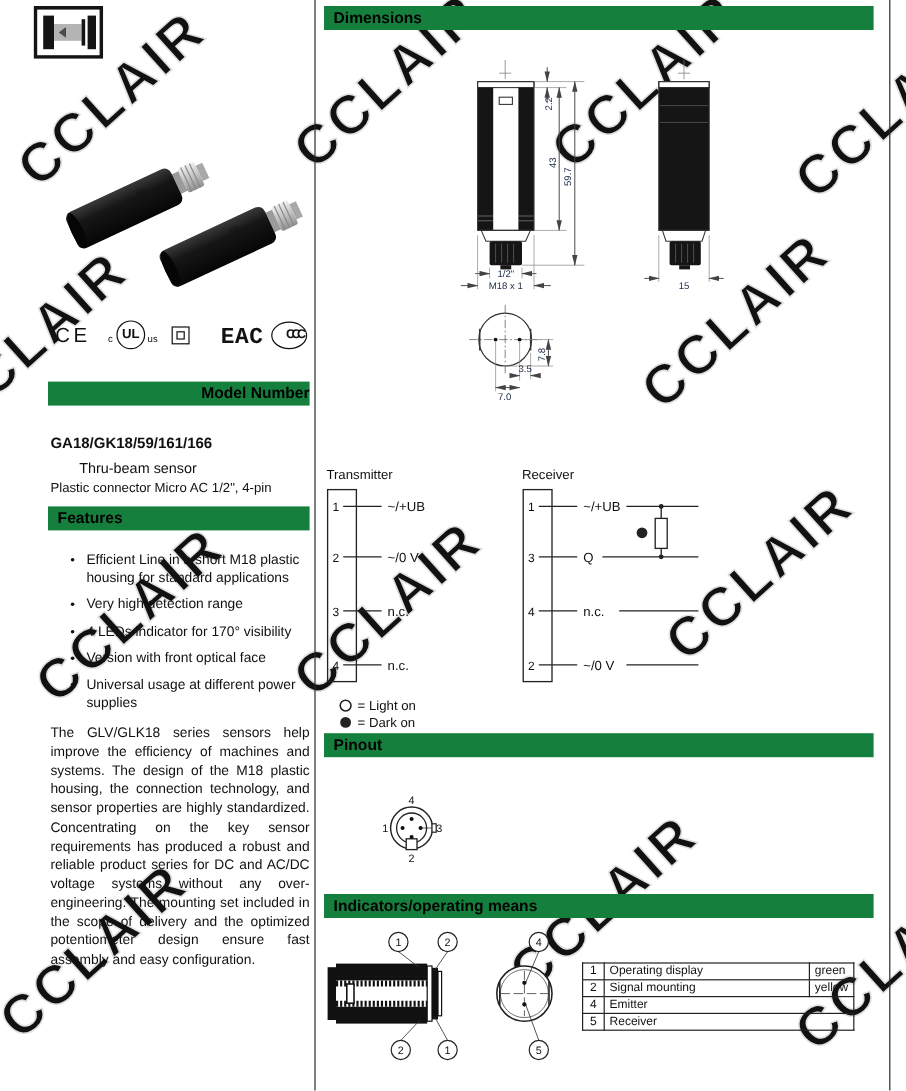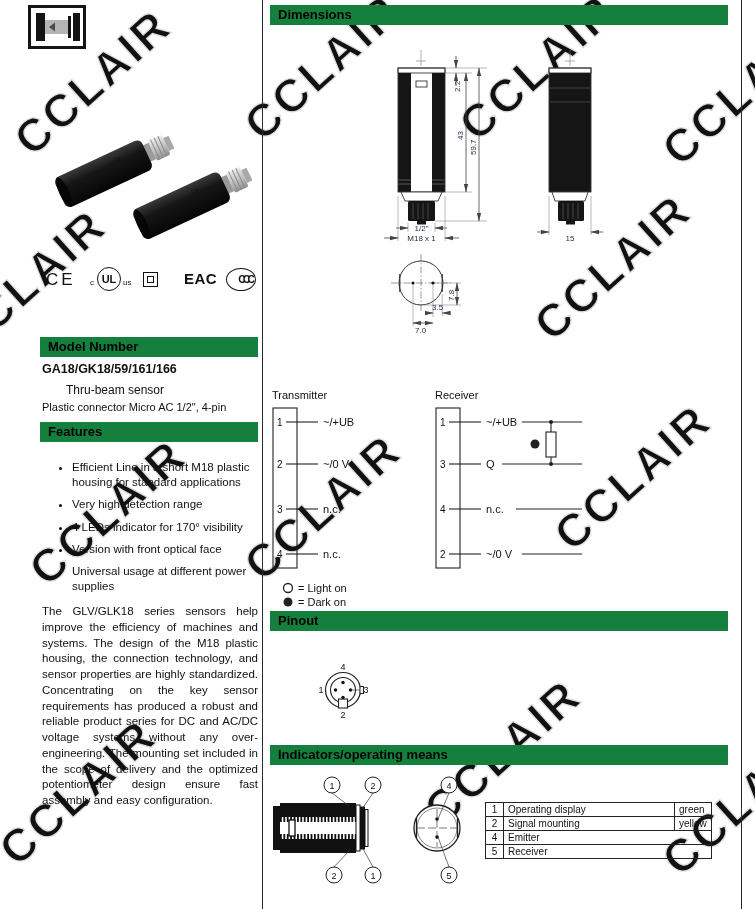--- a/index.html
+++ b/index.html
@@ -23,22 +23,22 @@
   .certs{position:absolute;left:44px;top:262px;width:214px;height:36px;}
   .ce{position:absolute;left:2px;top:8px;font-size:17px;letter-spacing:3px;font-weight:500;}
   .ul-wrap{position:absolute;left:46px;top:2px;width:44px;height:30px;font-size:8px;}
   .ul-c{position:absolute;left:0;top:14px;}
   .ul-circle{position:absolute;left:7px;top:3px;width:22px;height:22px;border:1.6px solid #111;
              border-radius:50%;text-align:center;line-height:22px;font-size:11px;font-weight:bold;}
   .ul-us{position:absolute;left:33px;top:14px;}
   .sq2{position:absolute;left:99px;top:10px;width:13px;height:13px;border:1.7px solid #111;
        display:flex;align-items:center;justify-content:center;}
   .sq2-in{width:5px;height:5px;border:1.6px solid #111;}
-  .eac{position:absolute;left:140px;top:8px;font-size:15px;font-weight:bold;letter-spacing:.5px;
-       font-family:Liberation Sans, sans-serif;}
+  .eac{position:absolute;left:140px;top:8px;font-size:19px;font-weight:bold;letter-spacing:.5px;
+       font-family:Liberation Mono, monospace;}
   .ccc{position:absolute;left:182px;top:6px;width:30px;height:23px;border:1.6px solid #111;
        border-radius:50%;text-align:right;line-height:21px;font-size:10.5px;font-weight:bold;letter-spacing:-3px;
        padding-right:3px;box-sizing:border-box;}
   .ind-table{position:absolute;left:485px;top:802px;border-collapse:collapse;font-size:10px;color:#111;}
   .ind-table td{border:1px solid #222;height:13px;padding:0 4px;vertical-align:middle;}
   .ind-table .c1{width:11px;text-align:center;padding:0 3px;}
   .ind-table .c2{width:162px;}
   .ind-table .c3{width:28px;}
   svg text{font-family:"Liberation Sans","DejaVu Sans",sans-serif;fill:#111;}
   svg .dt{font-size:8px;fill:#20304a;}
@@ -128,21 +128,21 @@
         <span class="ul-circle">UL</span>
         <span class="ul-us">us</span>
       </span>
       <span class="sq2">
           <span class="sq2-in"></span>
         </span>
       <span class="eac">EAC</span>
       <span class="ccc">CCC</span>
     </div>
 
-    <div class="bar l" style="top:337px;">Model Number</div>
+    <div class="bar l" style="top:318px;text-align:right;">Model Number</div>
     <div class="abs model-number">GA18/GK18/59/161/166</div>
     <div class="abs model-type">Thru-beam sensor</div>
     <div class="abs model-conn">Plastic connector Micro AC 1/2", 4-pin</div>
 
     <div class="bar l" style="top:422px;">Features</div>
     <ul class="features-list">
       <li>Efficient Line in a short M18 plastic housing for standard applications</li>
       <li>Very high detection range</li>
       <li>4 LEDs indicator for 170° visibility</li>
       <li>Version with front optical face</li>

